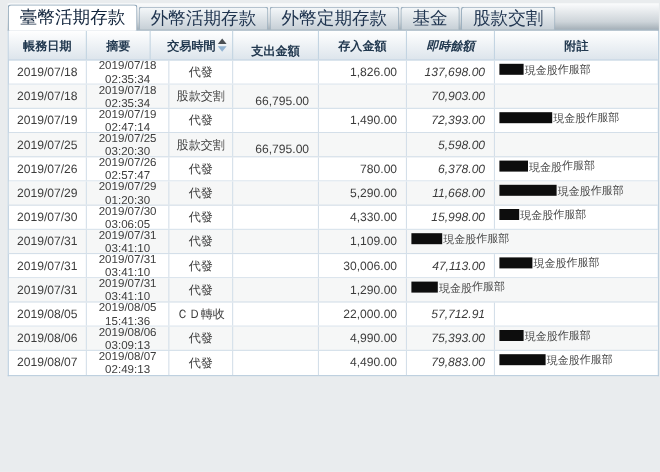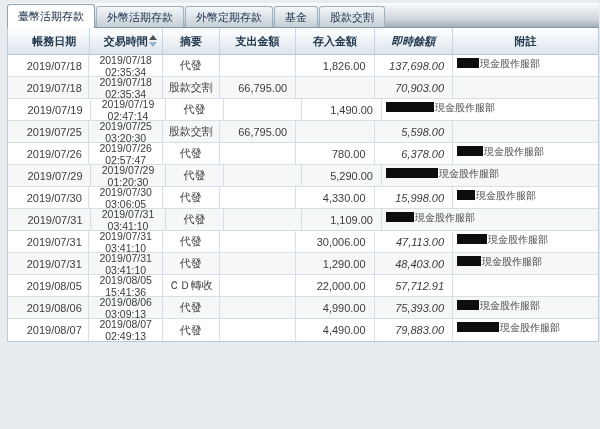--- a/index.html
+++ b/index.html
@@ -14,21 +14,21 @@
   
   .tabbar {
     display:flex; align-items:flex-end;
     height:25px; width:592px;
     background:linear-gradient(#fbfcfd, #cdd4d9 70%, #a4afb7);
     border-bottom:1px solid #7f97ab;
   }
   .tab {
     height:21px; line-height:21px;
     padding:0 10px; margin:0 1px 0 0;
-    font-size:11px; color:#203550; text-align:center;
+    font-size:16px; color:#203550; text-align:center;
     background:linear-gradient(#f4f7f9,#c6cfd6);
     border:1px solid #9fb2c1; border-bottom:none;
     border-radius:3px 3px 0 0;
     cursor:pointer; white-space:nowrap;
   }
   .tab.active {
     background:#ffffff; height:24px; line-height:23px;
     margin-bottom:-1px; position:relative; z-index:2;
     color:#10233b; border-color:#8fa6b8;
   }
@@ -61,24 +61,24 @@
   .row:last-child { border-bottom:none; }
   .row.alt { background:#f6f7f7; }
   .cell {
     border-left:1px solid #d4dfe9;
     font-size:11px; color:#3c3c3c;
     display:flex; align-items:center; justify-content:center;
     overflow:hidden;
   }
   .cell:first-child { border-left:none; }
 
-  .c0 { width:70px;margin-left:12px; }
+  .c0 { width:70px; }
   .c1 { width:75px; }
   .c2 { width:58px; }
-  .c3 { width:78px; }
+  .c3 { width:78px;align-items:flex-end; }
   .c4 { width:80px; }
   .c5 { width:80px;font-style:italic; }
   .c6 { width:149px;justify-content:center; }
 
   .cell.num { justify-content:flex-end; padding-right:8px; }
   .twolines { flex-direction:column; line-height:12px; font-size:10.5px; }
   .notecell {
     justify-content:flex-start; align-items:flex-start;
     flex-direction:row; padding:3px 2px 0 4px;
     line-height:11px; font-size:10px; color:#4a4a4a;
@@ -95,30 +95,30 @@
       <div class="tab">外幣活期存款</div>
       <div class="tab">外幣定期存款</div>
       <div class="tab">基金</div>
       <div class="tab">股款交割</div>
     </div>
   <div class="table">
     <div class="thead">
         <div class="hcell c0">
           <span>帳務日期</span>
         </div>
+        <div class="hcell c2">
+          <span>摘要</span>
+        </div>
         <div class="hcell c1">
           <span>交易時間</span>
           <span class="sort">
             <span class="up"></span>
             <span class="down"></span>
           </span>
         </div>
-        <div class="hcell c2">
-          <span>摘要</span>
-        </div>
         <div class="hcell c3">
           <span>支出金額</span>
         </div>
         <div class="hcell c4">
           <span>存入金額</span>
         </div>
         <div class="hcell c5">
           <span>即時餘額</span>
         </div>
         <div class="hcell c6">
@@ -155,20 +155,21 @@
         </div>
         <div class="row">
           <div class="cell c0">2019/07/19</div>
           <div class="cell c1 twolines">
             <span>2019/07/19</span>
             <span>02:47:14</span>
           </div>
           <div class="cell c2">代發</div>
           <div class="cell c3 num"></div>
           <div class="cell c4 num">1,490.00</div>
+          <div class="cell c5 num">72,393.00</div>
           <div class="cell c6 notecell">
             <span class="noteline"><span class="redact" style="width: 48px;"></span>現金股</span>
             <span class="noteline">作服部</span>
           </div>
         </div>
         <div class="row alt">
           <div class="cell c0">2019/07/25</div>
           <div class="cell c1 twolines">
             <span>2019/07/25</span>
             <span>03:20:30</span>
@@ -196,20 +197,21 @@
         </div>
         <div class="row alt">
           <div class="cell c0">2019/07/29</div>
           <div class="cell c1 twolines">
             <span>2019/07/29</span>
             <span>01:20:30</span>
           </div>
           <div class="cell c2">代發</div>
           <div class="cell c3 num"></div>
           <div class="cell c4 num">5,290.00</div>
+          <div class="cell c5 num">11,668.00</div>
           <div class="cell c6 notecell">
             <span class="noteline"><span class="redact" style="width: 52px;"></span>現金股</span>
             <span class="noteline">作服部</span>
           </div>
         </div>
         <div class="row">
           <div class="cell c0">2019/07/30</div>
           <div class="cell c1 twolines">
             <span>2019/07/30</span>
             <span>03:06:05</span>
@@ -254,21 +256,20 @@
         </div>
         <div class="row alt">
           <div class="cell c0">2019/07/31</div>
           <div class="cell c1 twolines">
             <span>2019/07/31</span>
             <span>03:41:10</span>
           </div>
           <div class="cell c2">代發</div>
           <div class="cell c3 num"></div>
           <div class="cell c4 num">1,290.00</div>
-          <div class="cell c5 num">48,403.00</div>
           <div class="cell c6 notecell">
             <span class="noteline"><span class="redact" style="width: 24px;"></span>現金股</span>
             <span class="noteline">作服部</span>
           </div>
         </div>
         <div class="row">
           <div class="cell c0">2019/08/05</div>
           <div class="cell c1 twolines">
             <span>2019/08/05</span>
             <span>15:41:36</span>

